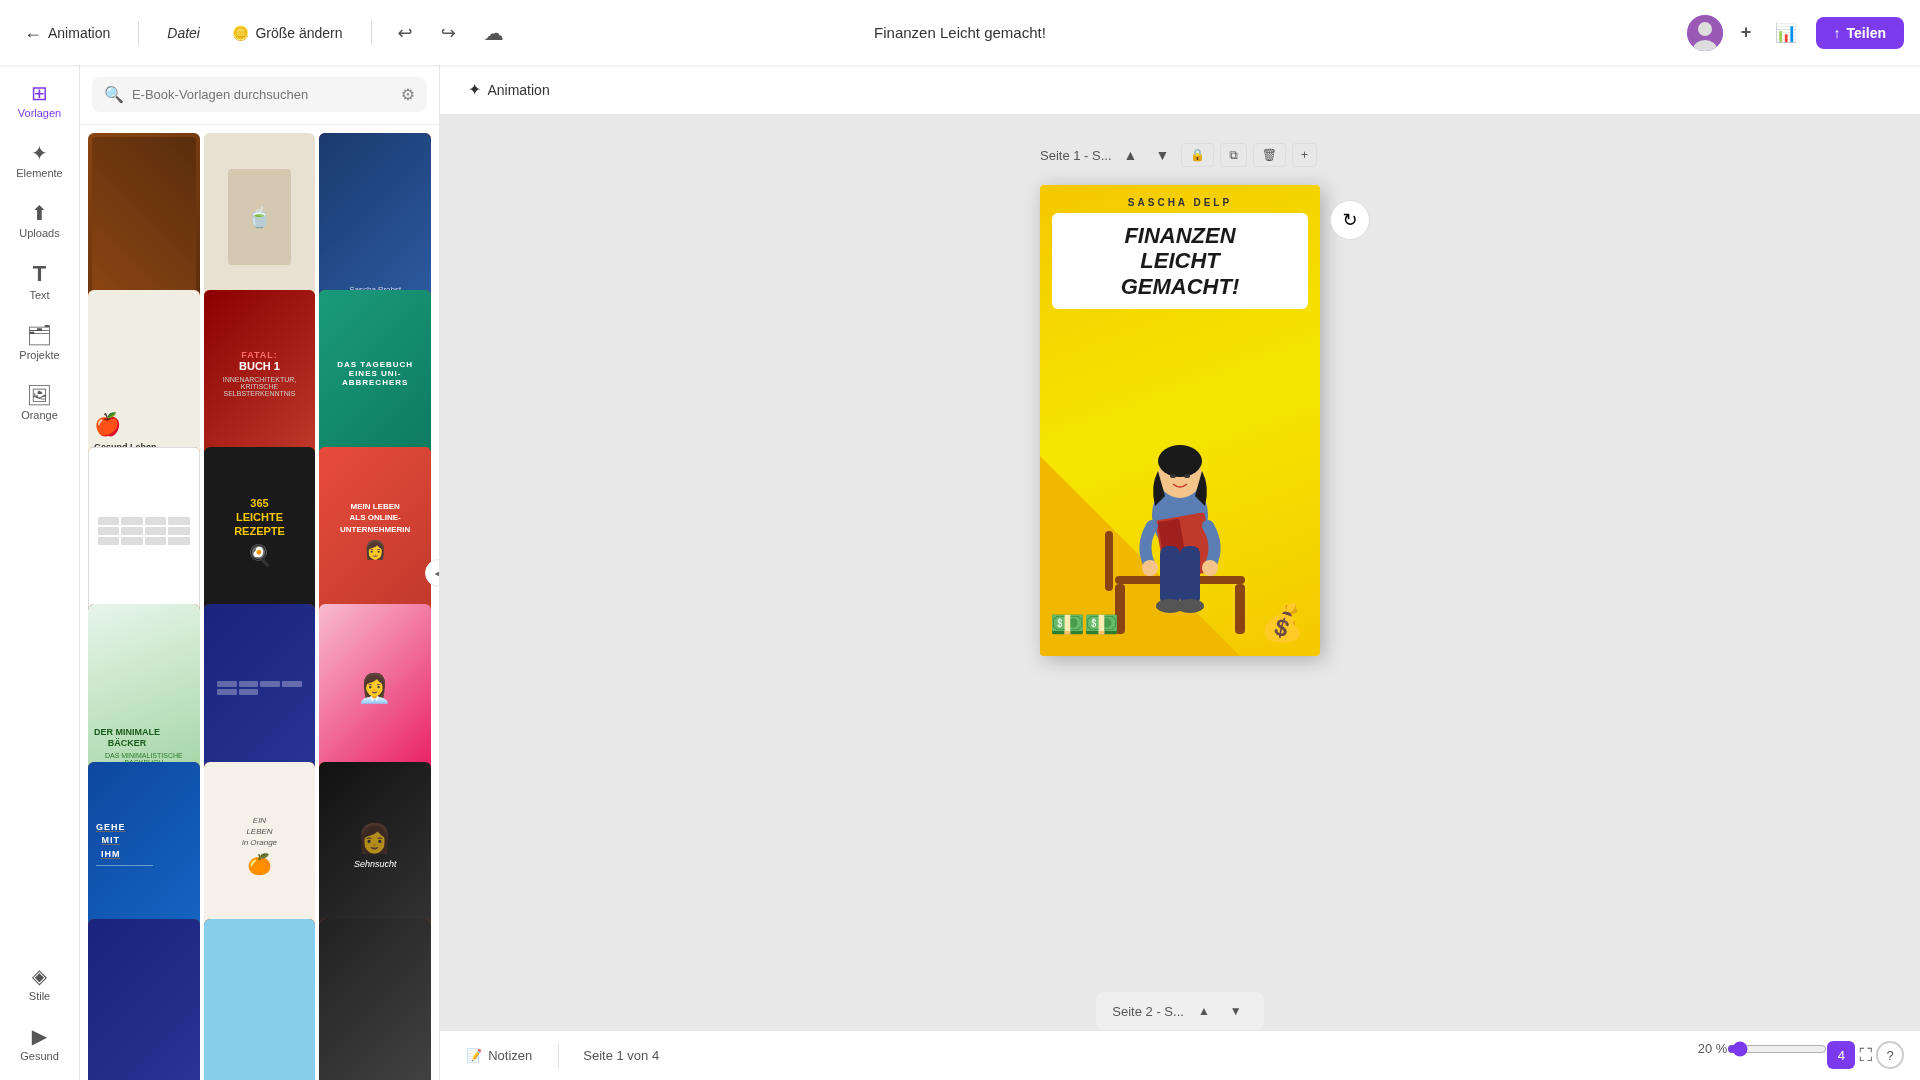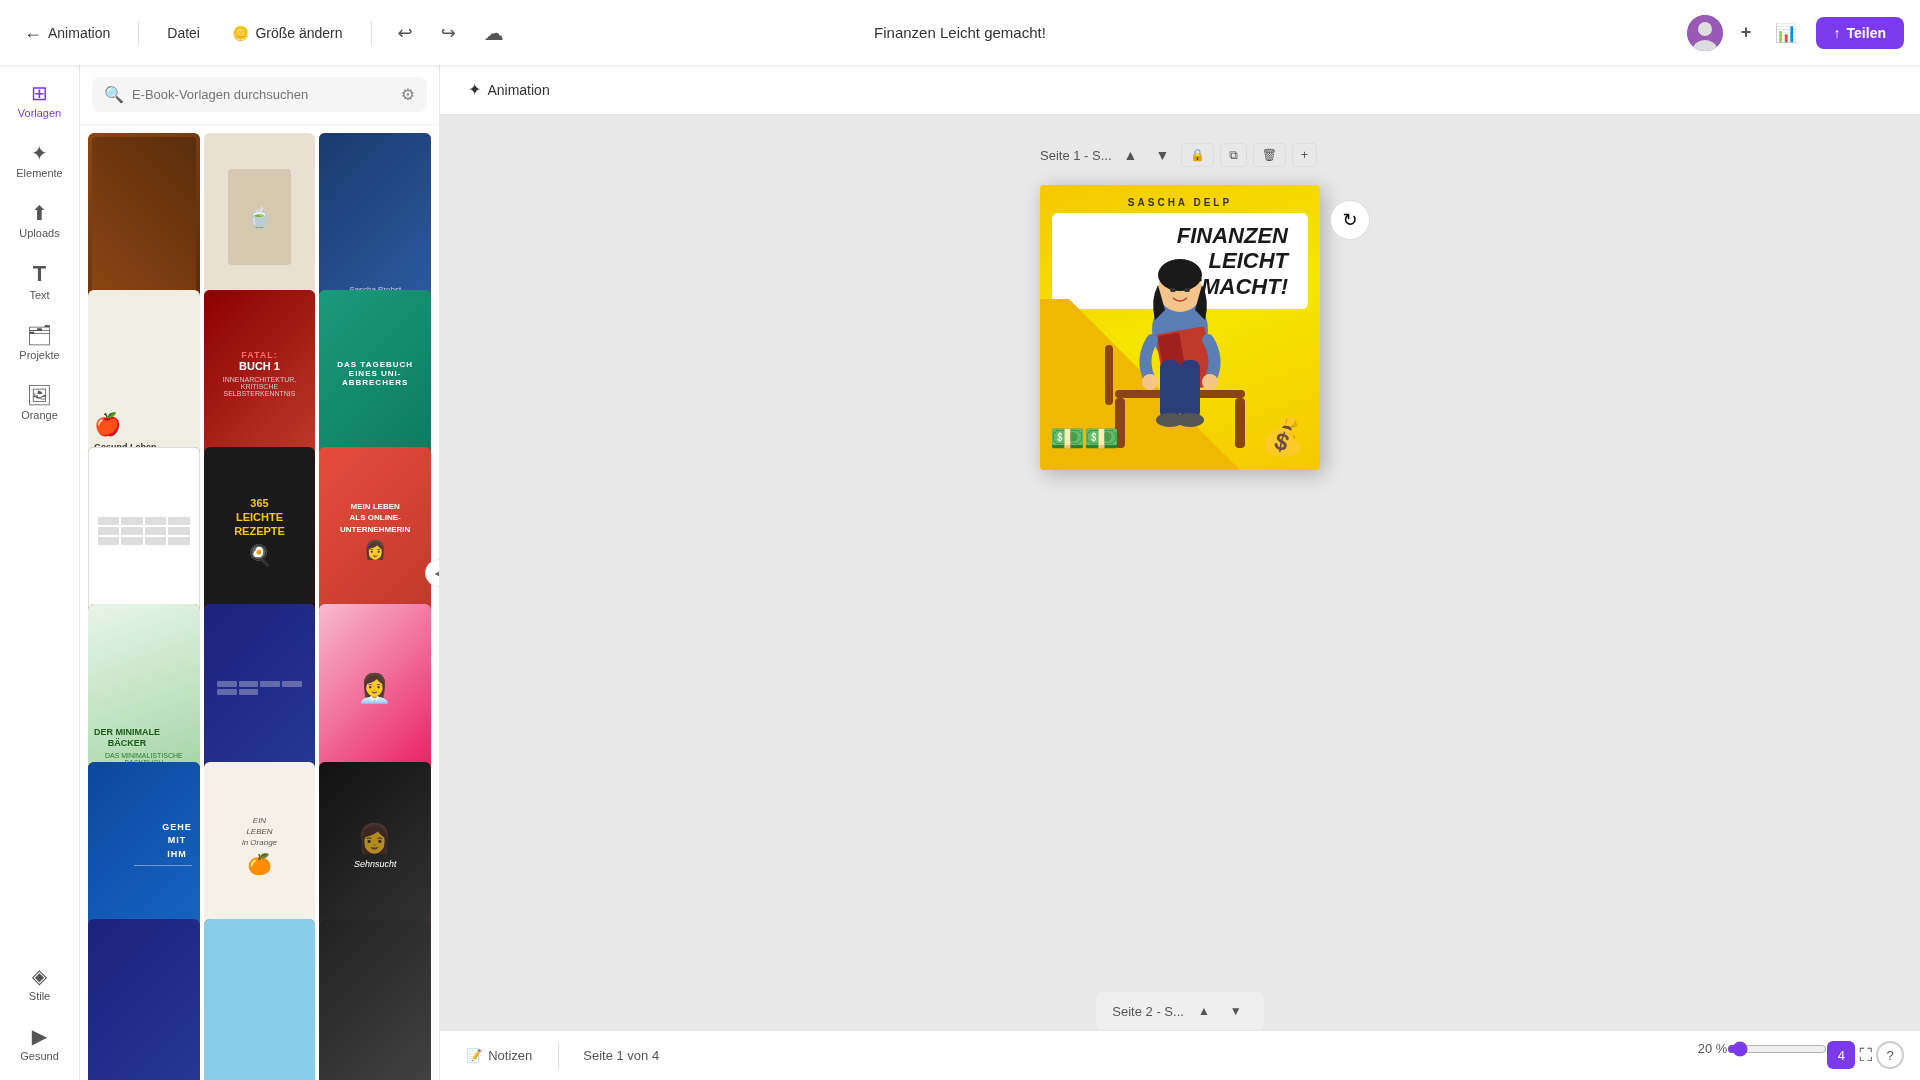--- a/index.html
+++ b/index.html
@@ -54,20 +54,21 @@
     }
     .btn-datei {
       background: none;
       border: none;
       font-size: 14px;
       font-weight: 500;
       color: #333;
       cursor: pointer;
       padding: 6px 8px;
       border-radius: 6px;
+      font-style: italic;
     }
     .btn-groesse {
       display: flex;
       align-items: center;
       gap: 6px;
       background: none;
       border: none;
       font-size: 14px;
       font-weight: 500;
       color: #333;
@@ -329,21 +330,21 @@
       cursor: pointer;
       padding: 4px 8px;
       border-radius: 4px;
       color: #555;
       font-size: 12px;
     }
 
     
     .ebook-cover {
       width: 280px;
-      height: 285px;
+      height: 471px;
       background: linear-gradient(160deg, #f5c800 0%, #f5e600 50%, #f5c800 100%);
       border-radius: 4px;
       position: relative;
       overflow: hidden;
       box-shadow: 4px 4px 20px rgba(0,0,0,0.25);
     }
     .ebook-author {
       position: absolute;
       top: 12px;
       left: 0; right: 0;
@@ -354,21 +355,21 @@
       color: #333;
     }
     .ebook-title-area {
       position: absolute;
       top: 28px;
       left: 12px;
       right: 12px;
       background: white;
       border-radius: 6px;
       padding: 10px 20px;
-      text-align: right;
+      text-align: center;
     }
     .ebook-title-text {
       font-size: 22px;
       font-weight: 900;
       color: #1a1a1a;
       line-height: 1.15;
       font-style: italic;
     }
 
     
@@ -655,21 +656,21 @@
         </div>
       </div>
     </div>
     <div class="panel-item">
       <div class="panel-item-inner" style="background:linear-gradient(135deg,#f8bbd0,#e91e63);border-radius:4px;width:100%;height:100%;display:flex;align-items:center;justify-content:center;font-size:28px;">
         👩‍💼
       </div>
     </div>
 
     <div class="panel-item">
-      <div class="panel-item-inner" style="background:linear-gradient(135deg,#0d47a1,#1565c0);border-radius:4px;width:100%;height:100%;flex-direction:column;justify-content:center;align-items:flex-end;padding:8px;">
+      <div class="panel-item-inner" style="background:linear-gradient(135deg,#0d47a1,#1565c0);border-radius:4px;width:100%;height:100%;flex-direction:column;justify-content:center;align-items:flex-start;padding:8px;text-decoration:underline;">
         <div style="color:white;font-size:9px;font-weight:bold;text-align:center;line-height:1.5;letter-spacing:1px;">GEHE<br>MIT<br>IHM</div>
         <div style="width:60%;height:1px;background:rgba(255,255,255,0.4);margin:4px 0;"></div>
       </div>
     </div>
     <div class="panel-item">
       <div class="panel-item-inner" style="background:#f5f0e8;border-radius:4px;width:100%;height:100%;flex-direction:column;justify-content:center;align-items:center;padding:6px;">
         <div style="font-size:8px;font-style:italic;color:#555;text-align:center;line-height:1.4;">EIN<br>LEBEN<br><em>in Orange</em></div>
         <div style="font-size:20px;margin-top:4px;">🍊</div>
       </div>
     </div>

